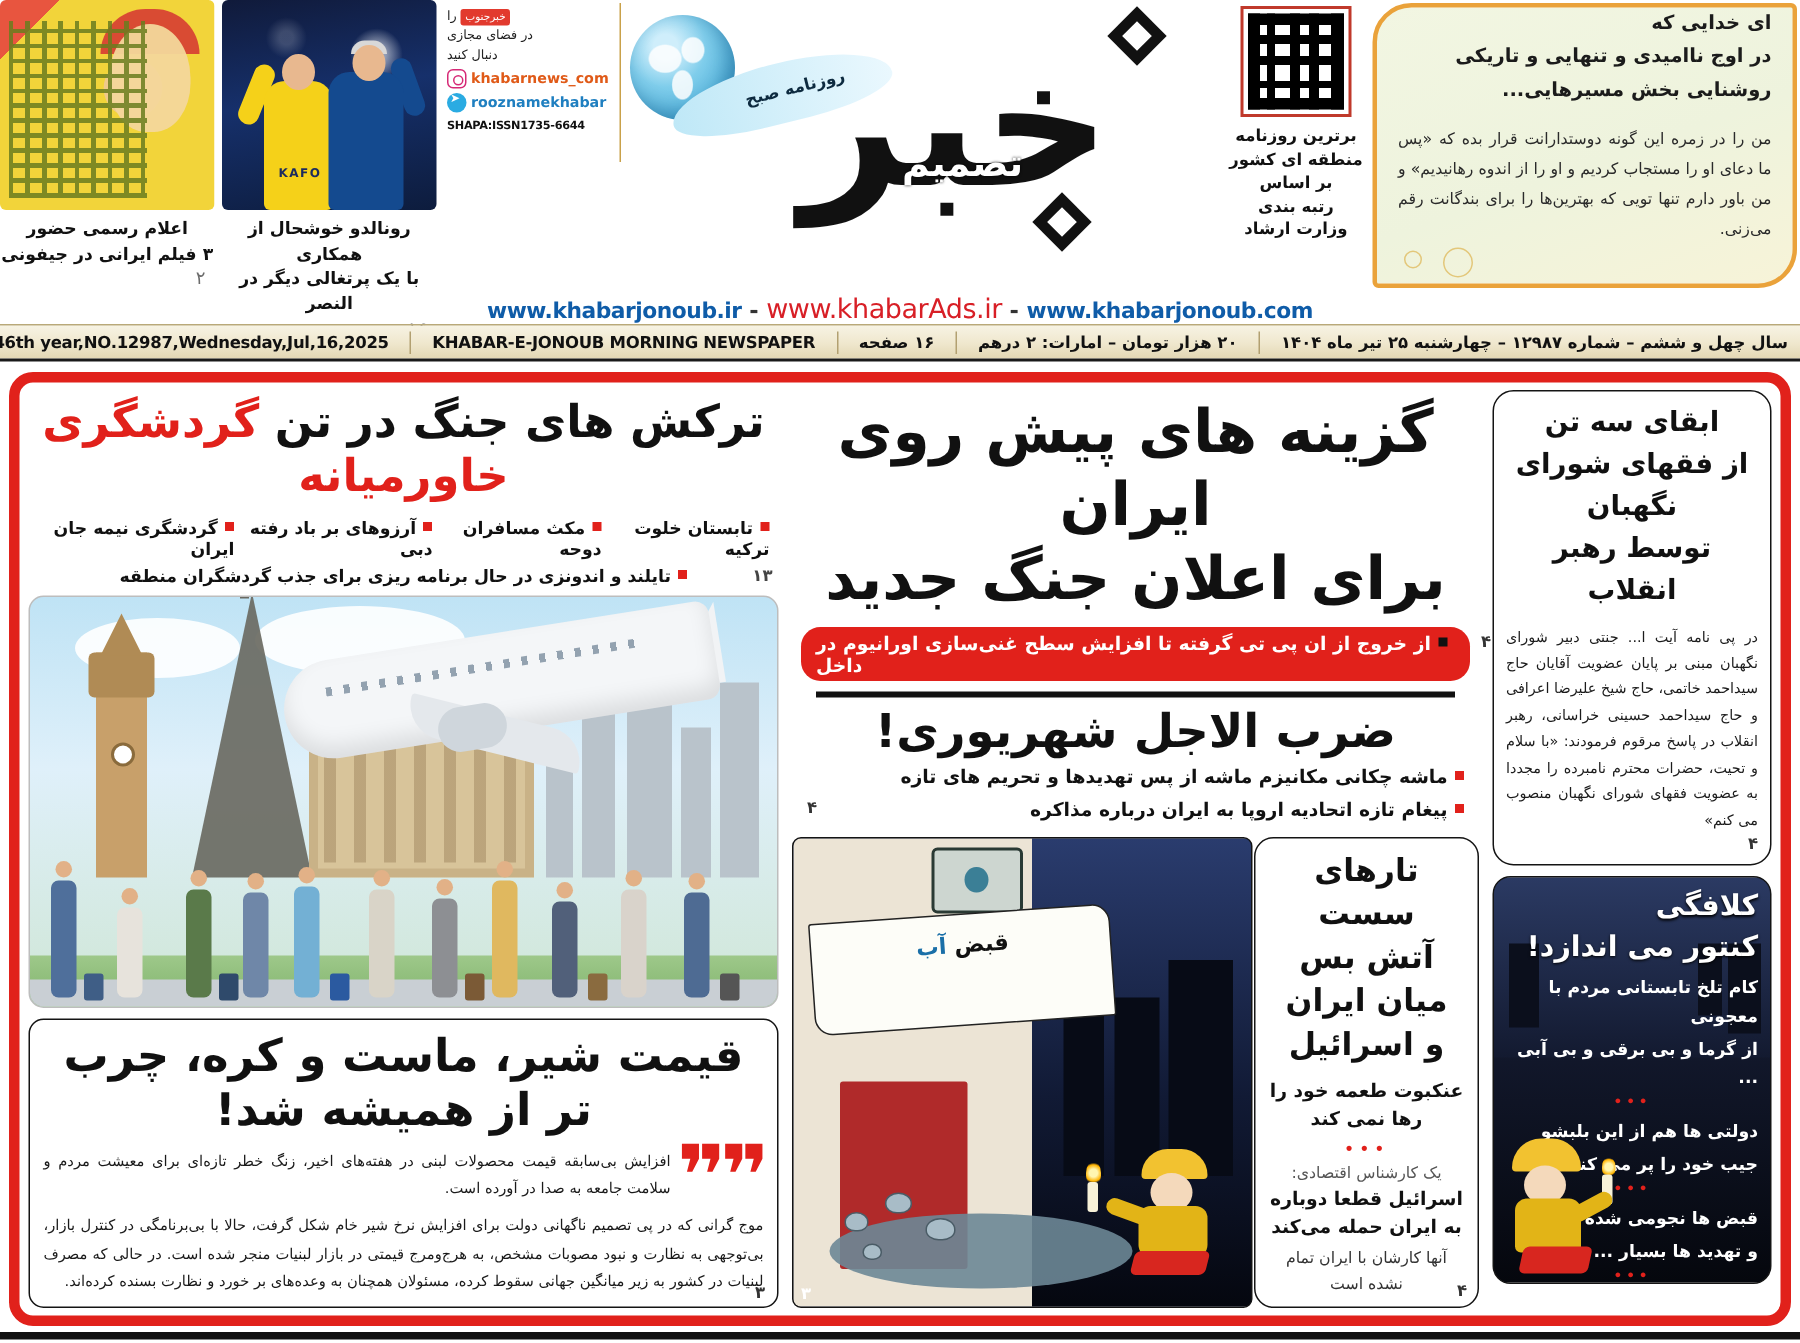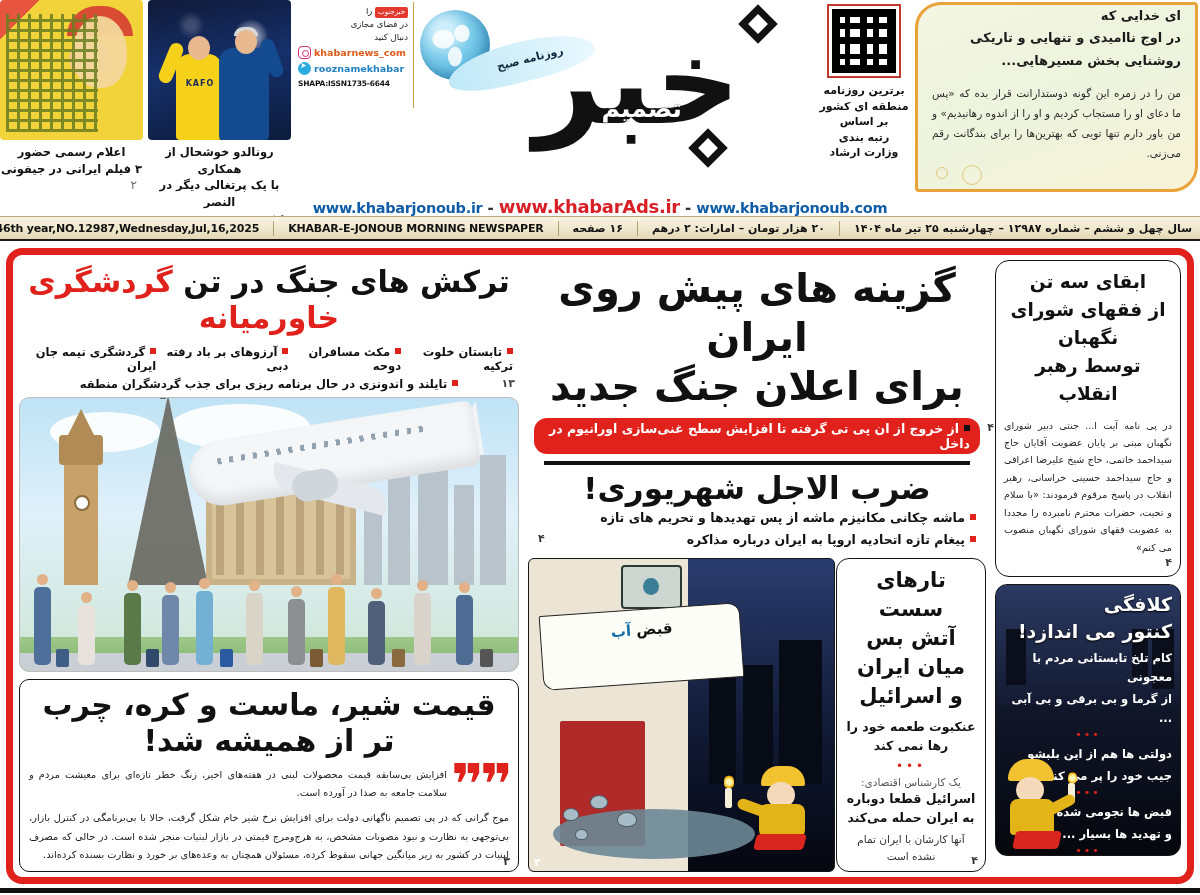--- a/index.html
+++ b/index.html
@@ -40,32 +40,32 @@
   .p2-sky { position:absolute; inset:0; background:
       radial-gradient(circle at 72% 26%, rgba(255,255,255,.55) 0 4%, transparent 12%),
       radial-gradient(circle at 30% 18%, rgba(255,255,255,.18) 0 3%, transparent 9%); }
   .p2-playerA { position:absolute; left:28px; bottom:0; width:46px; height:86px; background:#f5d119; border-radius:14px 14px 4px 4px; }
   .p2-headA { position:absolute; left:40px; bottom:80px; width:22px; height:24px; background:#e8b88f; border-radius:50%; }
   .p2-armA { position:absolute; left:16px; bottom:56px; width:14px; height:42px; background:#f5d119; border-radius:8px; transform:rotate(22deg); }
   .p2-playerB { position:absolute; right:22px; bottom:0; width:50px; height:92px; background:#144a8f; border-radius:14px 14px 4px 4px; }
   .p2-headB { position:absolute; right:34px; bottom:86px; width:22px; height:24px; background:#e8b88f; border-radius:50%; }
   .p2-hairB { position:absolute; right:33px; bottom:104px; width:24px; height:9px; background:#d8d8d8; border-radius:12px 12px 0 0; }
   .p2-armB { position:absolute; right:12px; bottom:62px; width:14px; height:40px; background:#144a8f; border-radius:8px; transform:rotate(-20deg); }
-  .p2-kafo { position:absolute; left:30px; bottom:52px; width:44px; text-align:center; color:#1b2b5e; font-size:8px; font-weight:bold; letter-spacing:1px; }
+  .p2-kafo { position:absolute; left:30px; bottom:20px; width:44px; text-align:center; color:#1b2b5e; font-size:8px; font-weight:bold; letter-spacing:1px; }
   .promo-cap {
     margin-top:4px; text-align:center; font-size:11.5px; font-weight:bold;
     color:#111; line-height:1.45; direction:rtl;
   }
   .promo-pg { text-align:right; font-size:12px; color:#6b6b6b; padding-right:6px; margin-top:1px; }
 
   .mh-social {
     position:absolute; left:296px; top:2px; width:118px; height:106px;
     border-right:1.5px solid #c9a14a; padding:3px 5px 0 2px; direction:rtl;
   }
-  .soc-l1 { font-size:8.5px; color:#222; line-height:1.5; text-align:right; }
+  .soc-l1 { font-size:8.5px; color:#222; line-height:1.5; text-align:left; }
   .soc-badge { display:inline-block; background:#e23a2e; color:#fff; font-size:7px; padding:0 3px; border-radius:2px; }
   .soc-row { display:flex; align-items:center; gap:3px; margin-top:3px; direction:ltr; }
   .ig-ic { width:13px; height:13px; border-radius:4px; border:1.6px solid #d62976; position:relative; flex:none; }
   .ig-ic::after { content:''; position:absolute; left:3px; top:3px; width:5px; height:5px; border:1.4px solid #d62976; border-radius:50%; }
   .tg-ic { width:13px; height:13px; border-radius:50%; background:#2aabe2; flex:none; position:relative; }
   .tg-ic::after { content:'➤'; position:absolute; left:2px; top:-1px; font-size:8px; color:#fff; }
   .soc-hand { font-size:9.5px; font-weight:bold; color:#e05a18; }
   .soc-hand.tg { color:#1f7fc0; }
   .soc-issn { font-size:7.5px; font-weight:bold; color:#111; margin-top:4px; letter-spacing:-.2px; direction:ltr; text-align:left; }
 
@@ -105,21 +105,21 @@
   .diamond { position:absolute; width:28px; height:28px; background:#111; transform:rotate(45deg); }
   .diamond::after { content:''; position:absolute; inset:7px; background:#fff; }
   .d-top { right:38px; top:8px; }
   .d-bot { right:88px; top:132px; }
 
   .mh-urlbar {
     position:absolute; left:290px; top:196px; width:620px; height:20px;
     text-align:center; direction:ltr; white-space:nowrap;
   }
   .u-small { font-size:14.5px; font-weight:bold; color:#0f5ca8; letter-spacing:-.3px; }
-  .u-big { font-size:18px; font-weight:bold; color:#d81f26; letter-spacing:-.3px; }
+  .u-big { font-size:18px; font-weight:normal; color:#d81f26; letter-spacing:-.3px; }
   .u-dash { font-size:15px; font-weight:bold; color:#333; }
 
   .mh-qr { position:absolute; left:818px; top:4px; width:92px; height:160px; text-align:center; }
   .qr-box { width:74px; height:74px; margin:0 auto; border:2px solid #c0392b; padding:3px; background:#fff; }
   .qr-grid {
     width:100%; height:100%;
     background-image:
       linear-gradient(90deg, #000 0 12%, transparent 12% 20%, #000 20% 28%, transparent 28% 44%, #000 44% 54%, transparent 54% 64%, #000 64% 74%, transparent 74% 86%, #000 86% 100%),
       linear-gradient(0deg, #000 0 12%, transparent 12% 22%, #000 22% 30%, transparent 30% 46%, #000 46% 56%, transparent 56% 68%, #000 68% 78%, transparent 78% 88%, #000 88% 100%);
     background-blend-mode: multiply; background-size:100% 100%;
@@ -191,21 +191,21 @@
   .flame { position:absolute; left:66px; top:12px; width:9px; height:14px; background:radial-gradient(circle,#fff6b0 0 30%, #ffb300 60%, rgba(255,140,0,0) 72%); border-radius:50% 50% 40% 40%; }
 
   
   .col-mid { width:468px; flex:none; padding:5px 5px; display:flex; flex-direction:column; }
   .mid-head {
     font-size:40px; font-weight:bold; color:#111; line-height:1.22; direction:rtl;
     text-align:center; letter-spacing:-2px; padding:4px 2px 0;
   }
   .red-strip {
     margin:8px 6px 0 6px; background:#e1211b; color:#fff; border-radius:13px;
-    font-size:12.5px; font-weight:bold; padding:3px 10px; direction:rtl; text-align:right;
+    font-size:12.5px; font-weight:bold; padding:3px 10px; direction:rtl; text-align:left;
     position:relative;
   }
   .bsq { display:inline-block; width:6px; height:6px; background:#111; margin-left:5px; vertical-align:2px; }
   .bsq.red { background:#e1211b; }
   .strip-pg { position:absolute; right:-14px; top:3px; font-size:11px; color:#333; font-weight:bold; }
   .rule-black { height:4px; background:#111; margin:7px 16px 0 16px; }
   .mid-h2 {
     font-size:31px; font-weight:bold; color:#111; text-align:center; direction:rtl;
     margin-top:5px; letter-spacing:-1px;
   }

